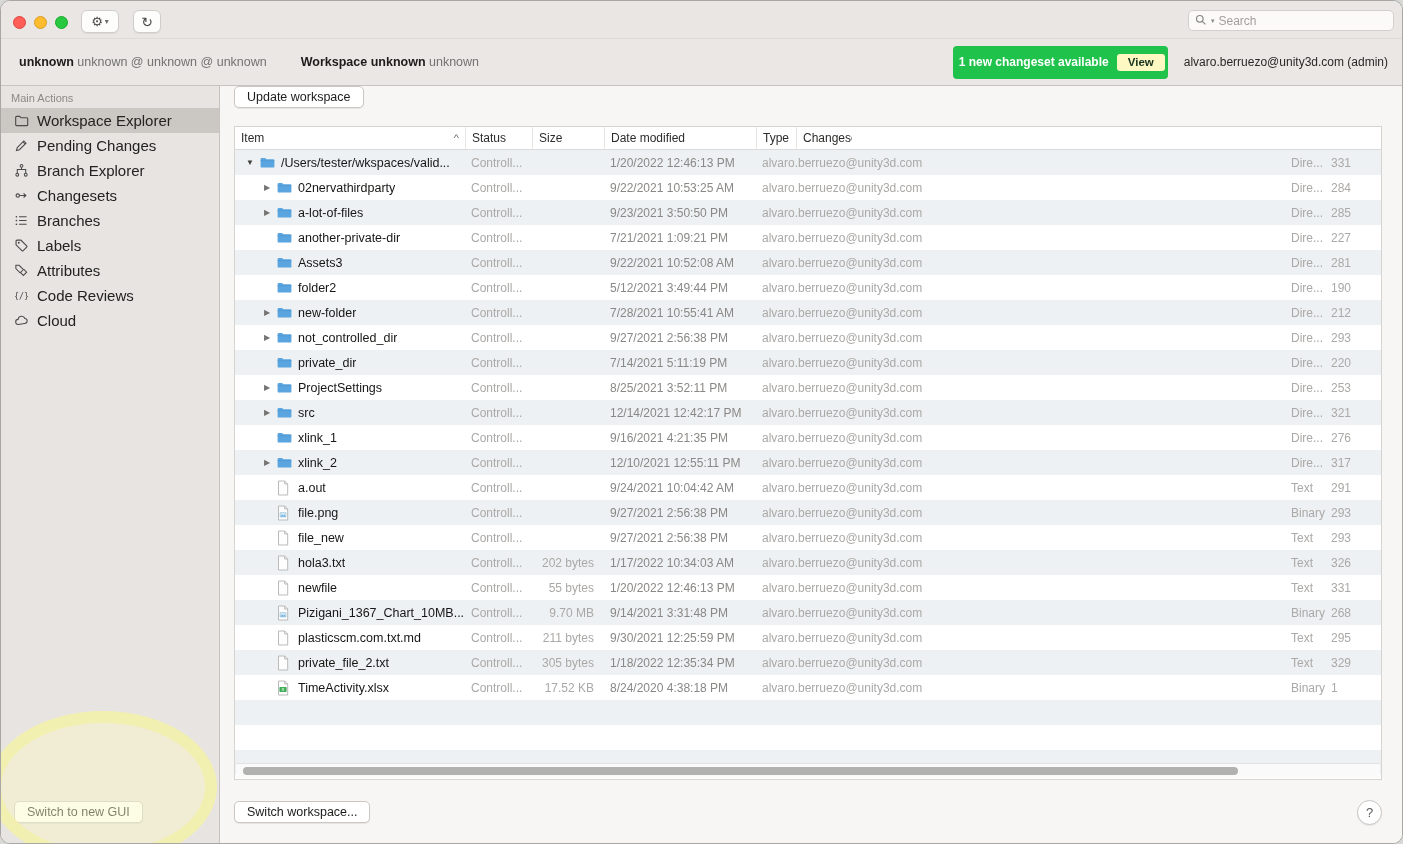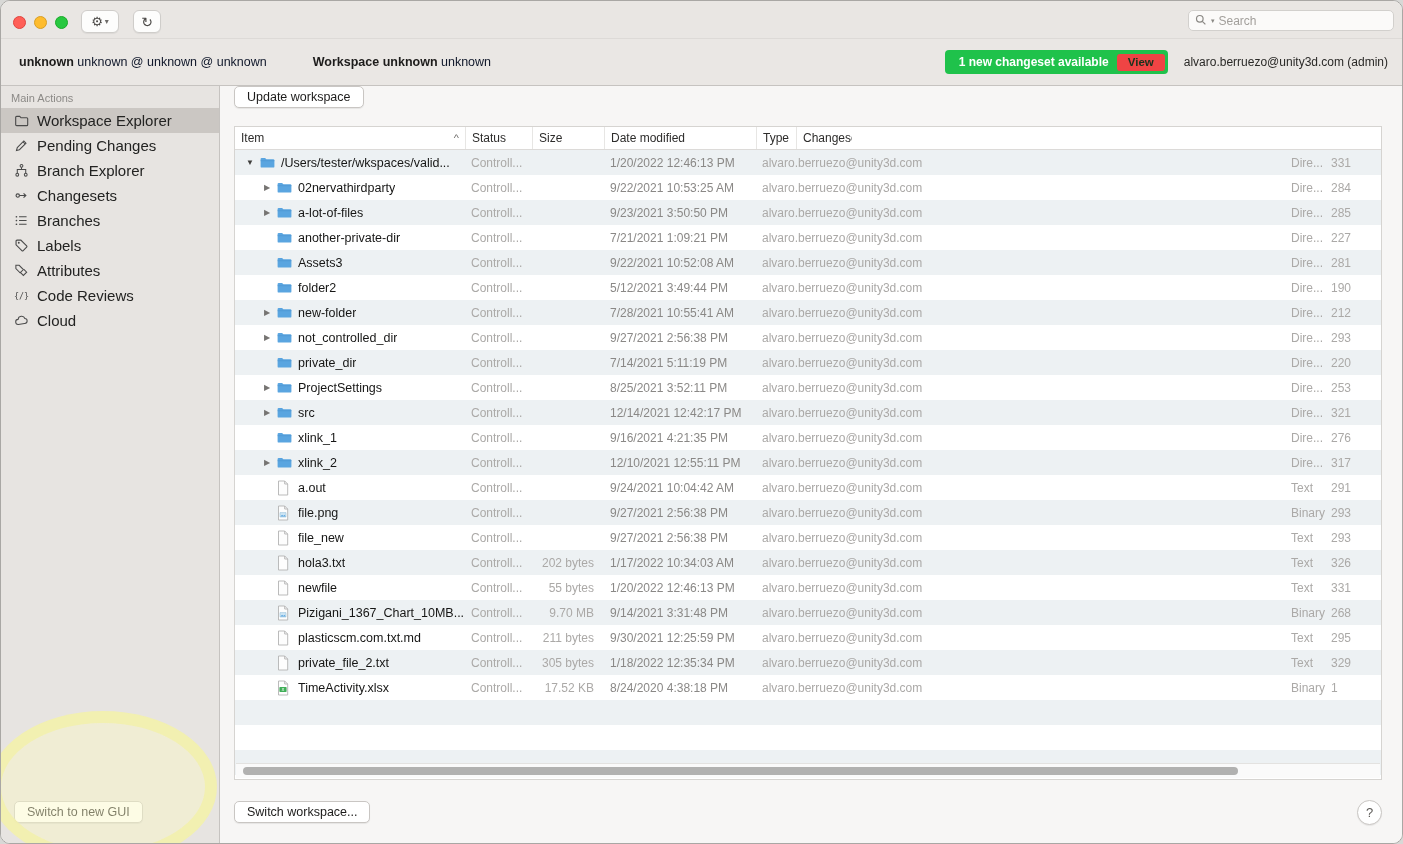--- a/index.html
+++ b/index.html
@@ -20,27 +20,27 @@
   .tb-btn.refresh { left:132px; width:28px; font-size:14px; }
   .searchbox { position:absolute; right:8px; top:9px; width:206px; height:21px; background:#fbfaf9; border:1px solid #d2d0cd; border-radius:5px; display:flex; align-items:center; padding:0 6px; gap:4px; }
   .searchbox .scaret { font-size:7px; color:#8a8884; }
   .search-input { flex:1; border:none; outline:none; background:transparent; font-size:12px; color:#3c3a37; font-family:inherit; min-width:0; }
   .search-input::placeholder { color:#a29f9b; }
 
   
   .header2 { position:absolute; left:0; top:38px; right:0; height:47px; background:#eae7e4; border-bottom:1px solid #c6c3c0; display:flex; align-items:center; padding:0 14px 0 18px; }
   .crumbs { font-size:12.5px; white-space:nowrap; }
   .crumbs .b { color:#1d1c1b; font-weight:bold; }
-  .crumbs .g { color:#0f172a; }
-  .crumbs.ws { margin-left:46px; }
+  .crumbs .g { color:#737373; }
+  .crumbs.ws { margin-left:34px; }
   .crumbs.ws .b { font-weight:bold; }
   .spacer { flex:1; }
-  .badge { height:24px; background:#1fc24b; border-radius:4px; display:flex; align-items:center; padding:0 3px 0 14px; gap:8px; }
+  .badge { height:33px; background:#1fc24b; border-radius:4px; display:flex; align-items:center; padding:0 3px 0 6px; gap:8px; }
   .badge-text { color:#ffffff; font-size:12px; font-weight:bold; white-space:nowrap; }
-  .view-btn { height:17px; background:#ef4444; border:none; border-radius:3px; font-size:11.5px; color:#17321d; padding:0 11px; font-family:inherit; font-weight:bold; }
+  .view-btn { height:17px; background:#fef9c3; border:none; border-radius:3px; font-size:11.5px; color:#17321d; padding:0 11px; font-family:inherit; font-weight:bold; }
   .account { margin-left:16px; font-size:12px; color:#2a2927; white-space:nowrap; }
 
   
   .sidebar { position:absolute; left:0; top:85px; bottom:0; width:219px; background:#e7e4e1; border-right:1px solid #c6c3c0; }
   .side-title { padding:6px 0 4px 10px; font-size:11px; color:#8c8a87; }
   .side-item { height:25px; display:flex; align-items:center; padding-left:12px; gap:8px; cursor:default; }
   .side-item.selected { background:#cbc7c3; }
   .side-item .sicon { width:16px; height:16px; display:flex; align-items:center; justify-content:center; flex:0 0 16px; }
   .side-item .slabel { font-size:15px; color:#232322; white-space:nowrap; }
   .btn { background:#ffffff; border:1px solid #c9c6c3; border-radius:5px; height:22px; font-size:12.5px; color:#1d1c1b; padding:0 12px; box-shadow:0 1px 1px rgba(0,0,0,0.07); font-family:inherit; white-space:nowrap; }

